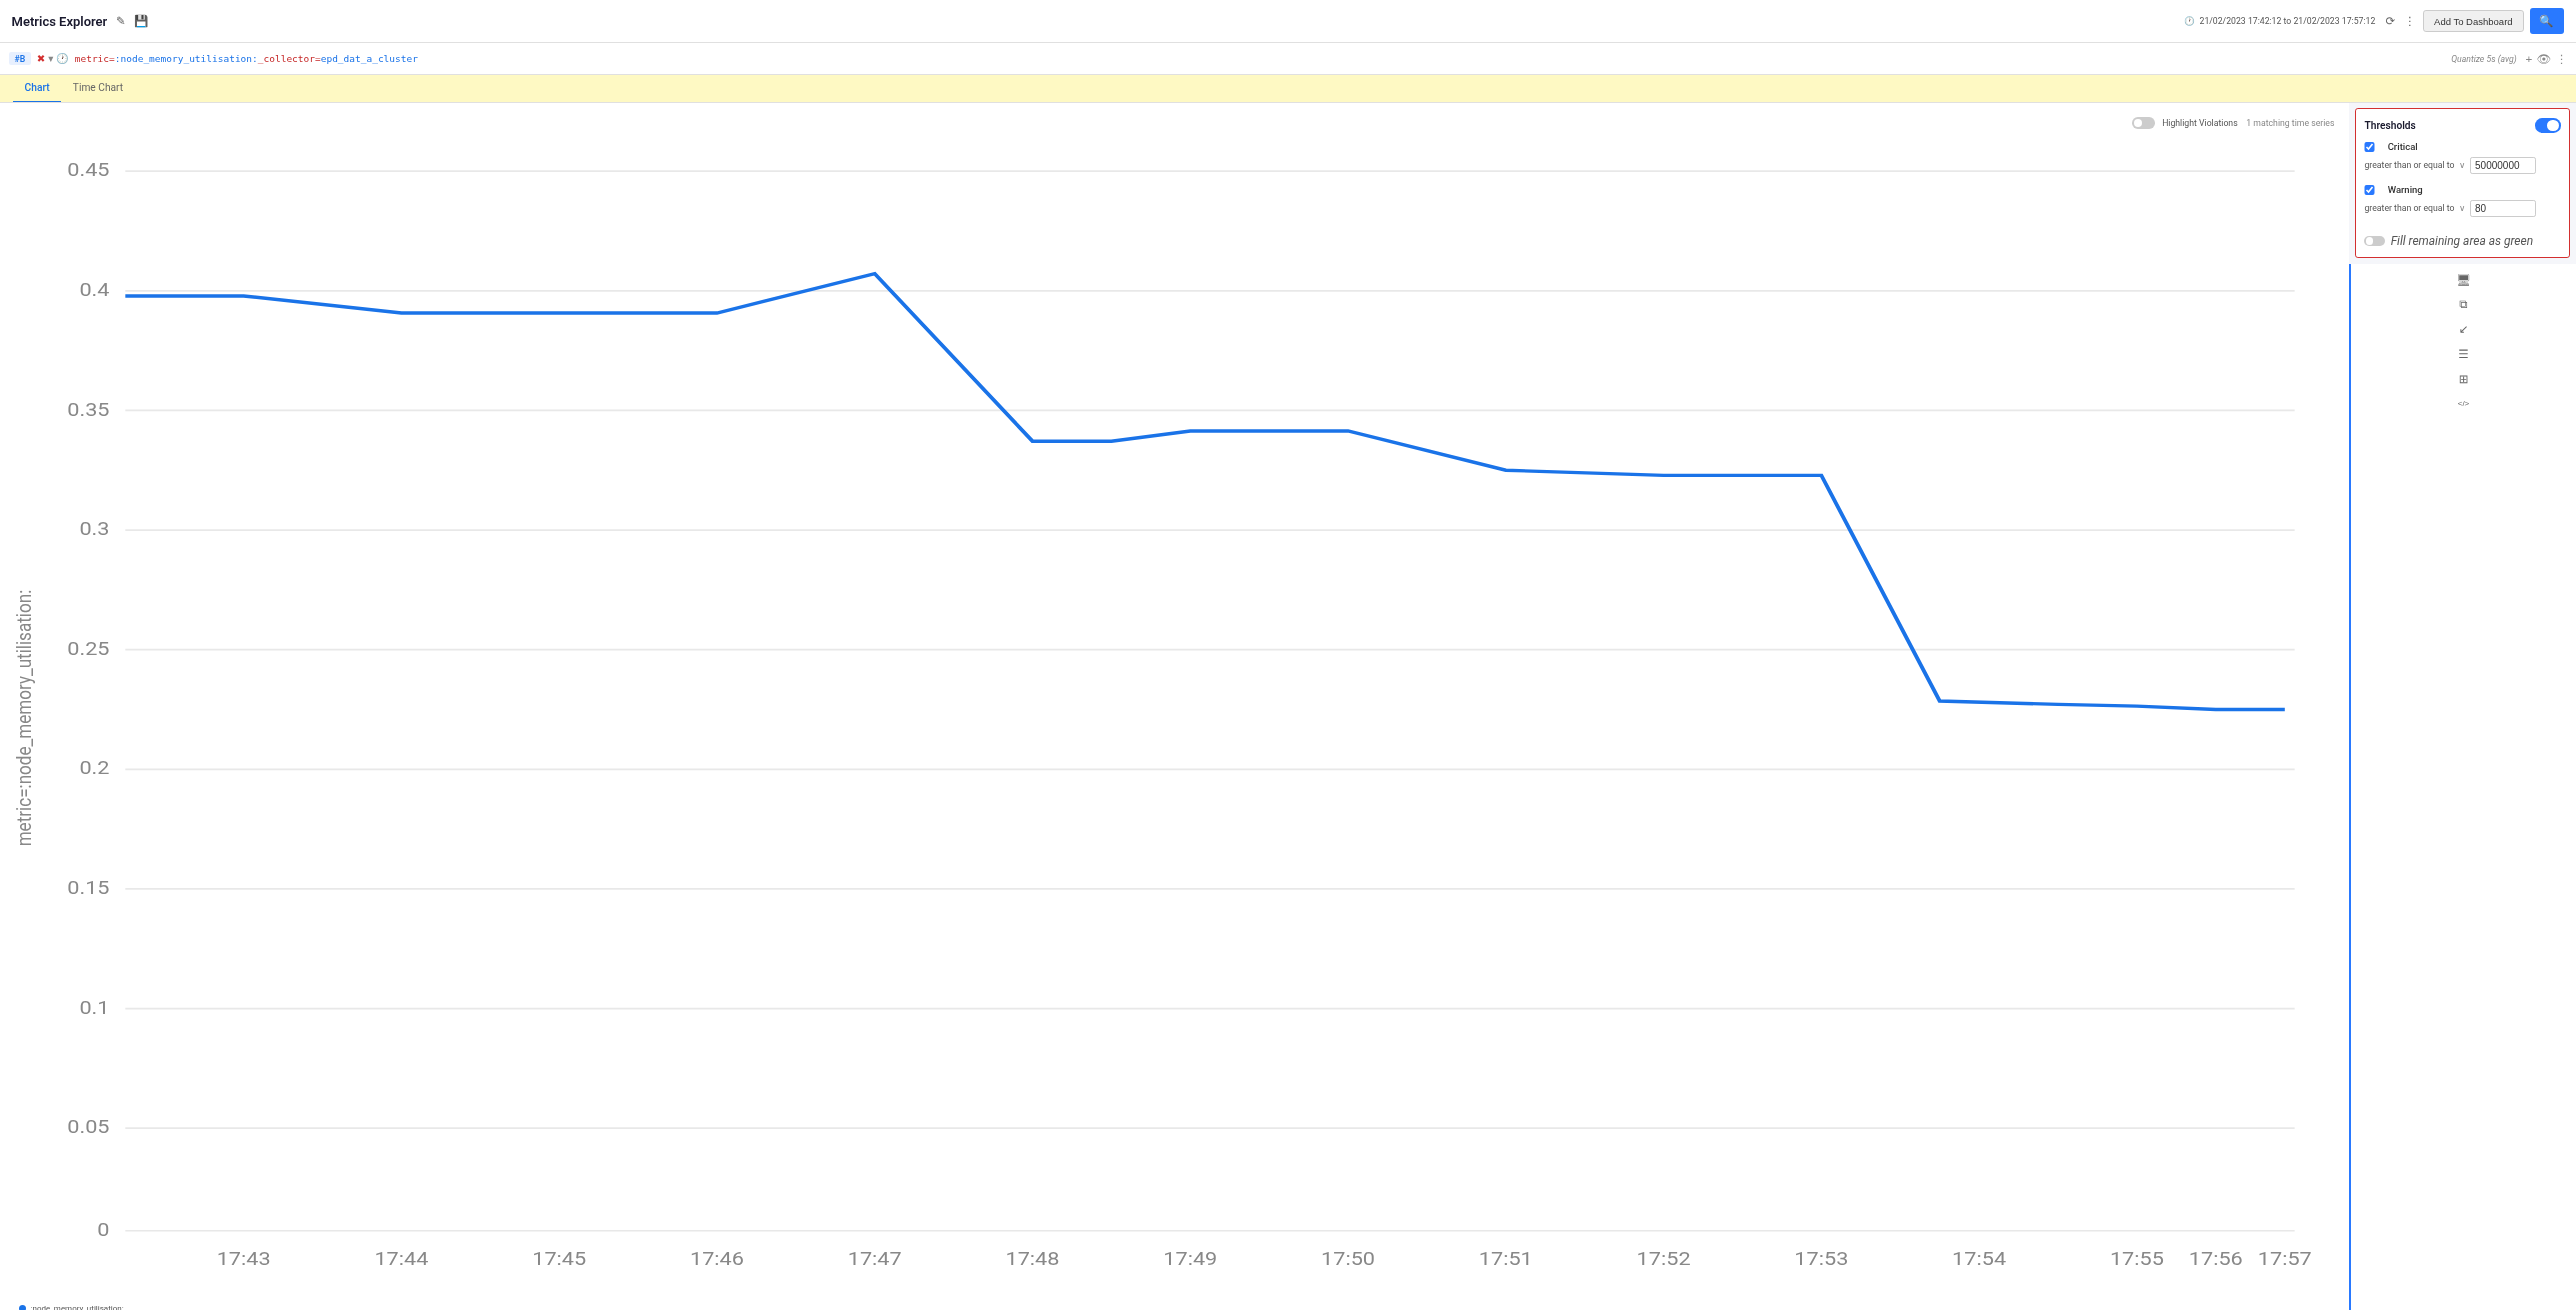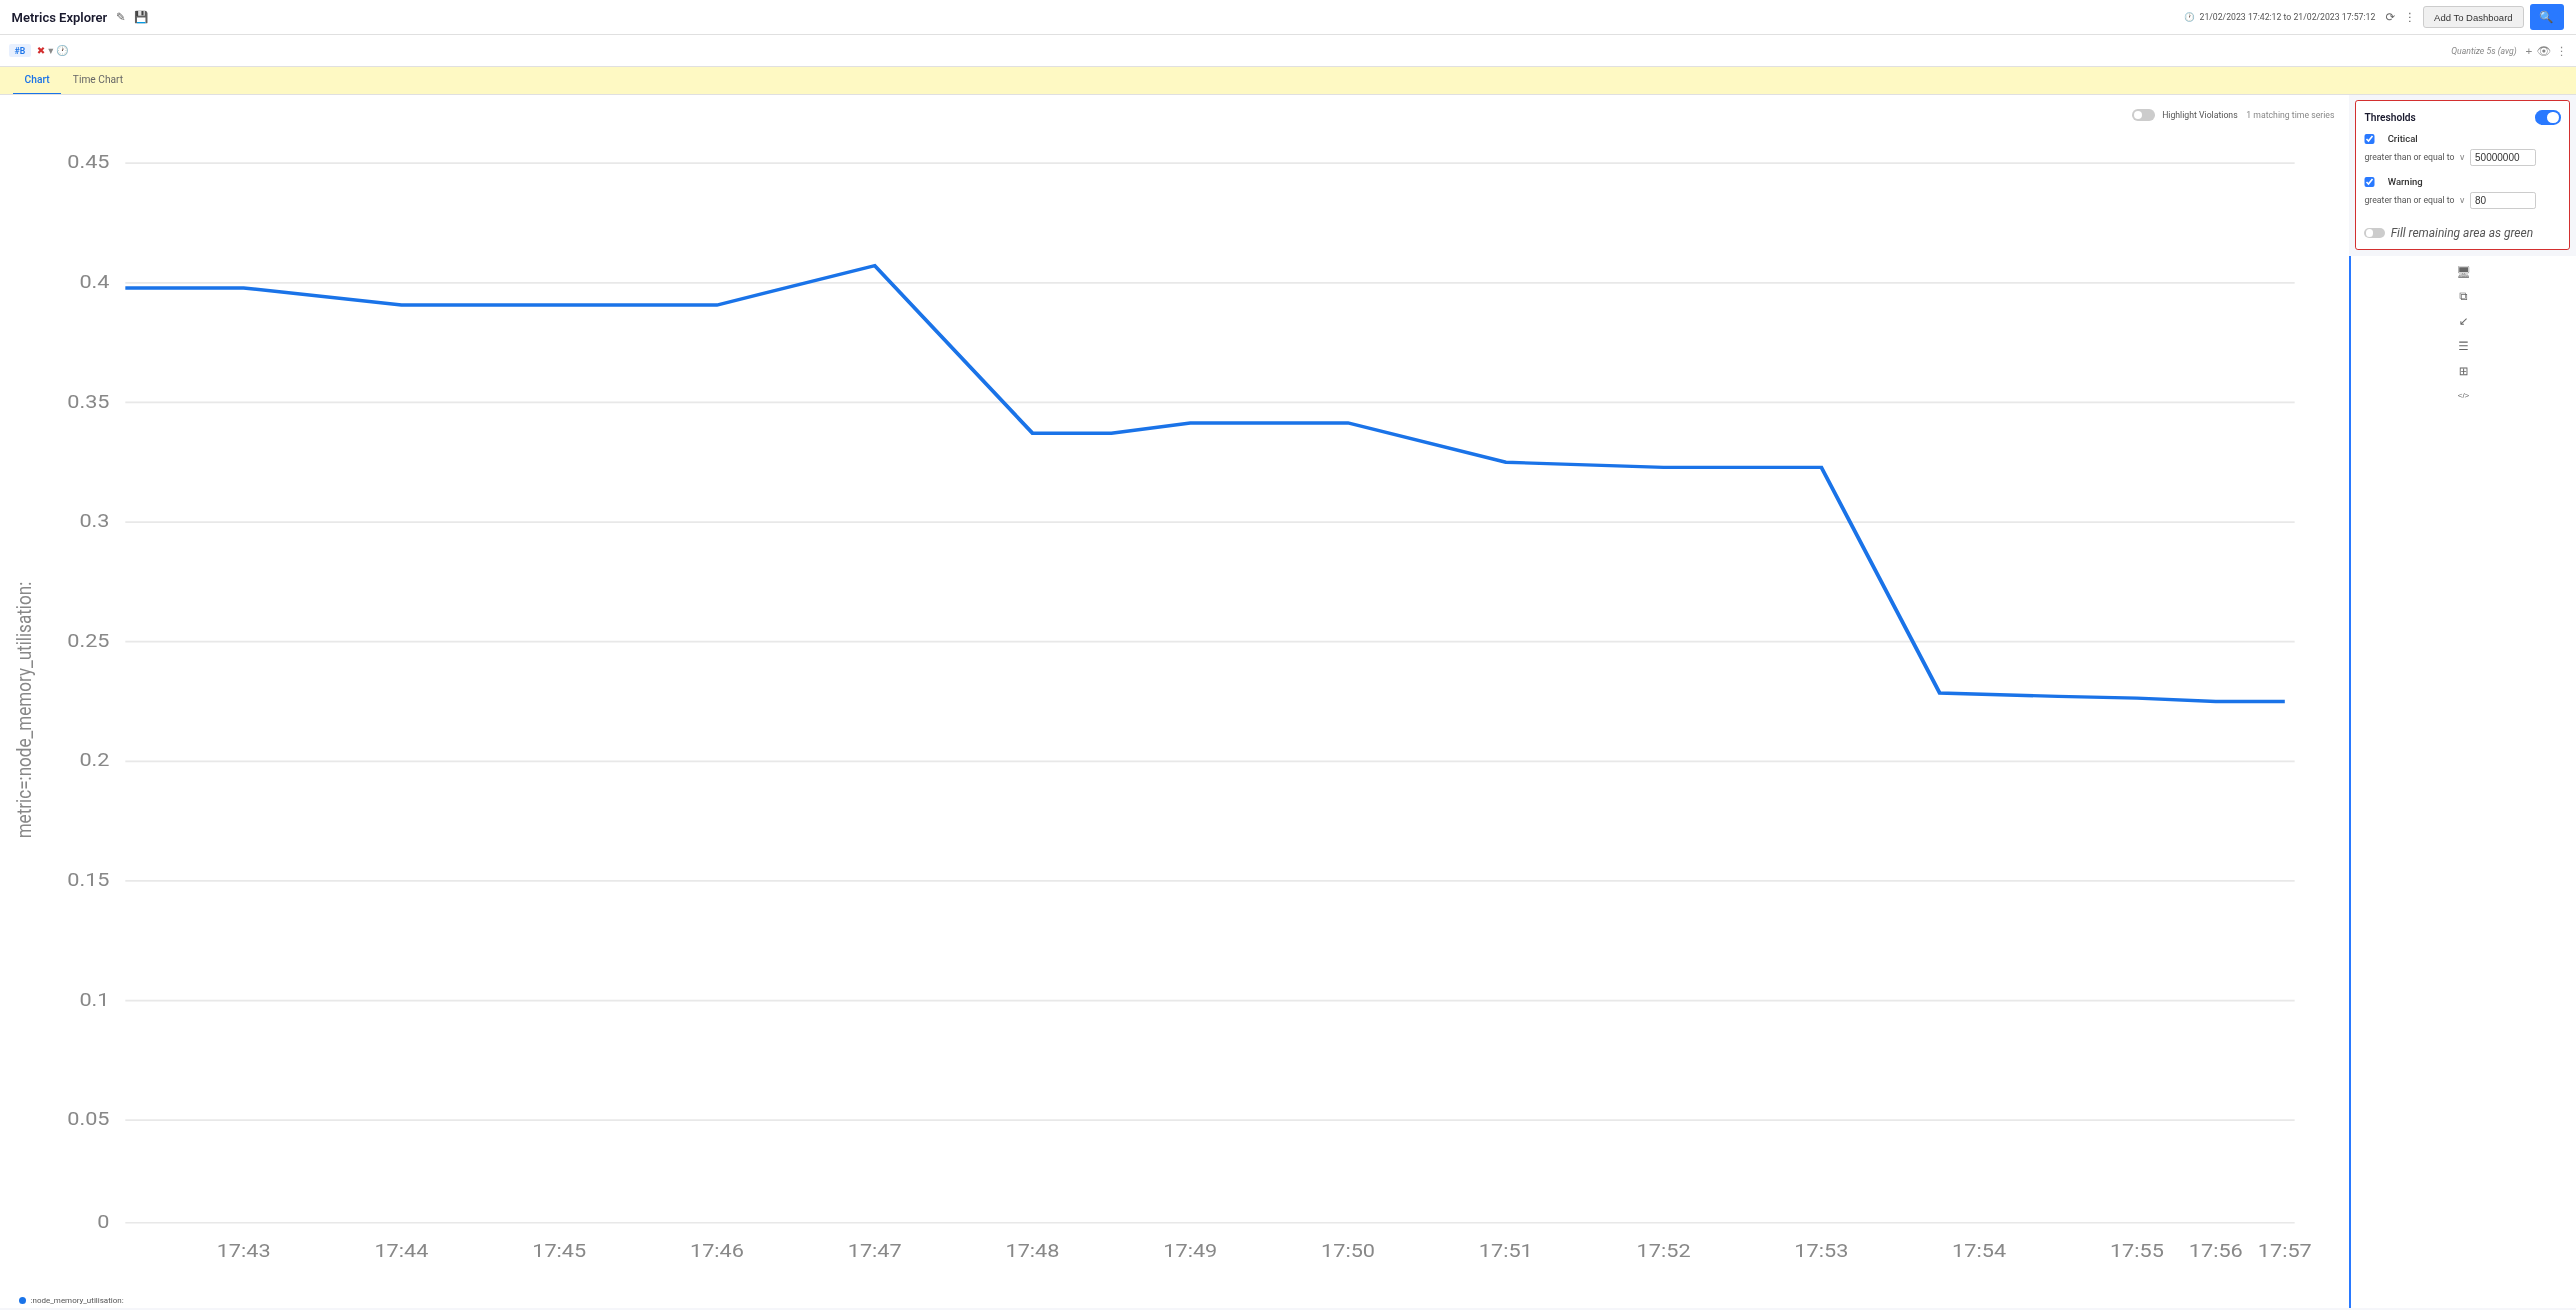--- a/index.html
+++ b/index.html
@@ -1,19 +1,19 @@
 <!DOCTYPE html>
 <html style="font-size:11.6px"><head>
   <meta charset="utf-8">
   <style>
     * { box-sizing: border-box; margin: 0; padding: 0; }
     body { font-family: -apple-system, BlinkMacSystemFont, 'Segoe UI', Roboto, sans-serif; background: #f5f6fa; color: #333; font-size: 9.5px; }
 
     
-    .header { display: flex; align-items: center; justify-content: space-between; padding: 5.8px 11.6px; background: #fff; border-bottom: 0.7px solid #e0e0e0; height: 35px; }
+    .header { display: flex; align-items: center; justify-content: space-between; padding: 5.8px 11.6px; background: #fff; border-bottom: 0.7px solid #e0e0e0; height: 43px; }
     .header-left { display: flex; align-items: center; gap: 7.3px; }
     .header-title { font-size: 13px; font-weight: 600; color: #1a1a2e; }
     .header-icons { display: flex; gap: 5.8px; }
     .header-icon-btn { background: none; border: none; cursor: pointer; color: #666; font-size: 11.6px; padding: 1.5px; }
     .header-right { display: flex; align-items: center; gap: 8.7px; }
     .header-datetime { display: flex; align-items: center; gap: 4.4px; color: #555; font-size: 8.7px; }
     .header-actions { display: flex; gap: 5.8px; align-items: center; }
     .btn-add-dashboard { background: #f0f0f0; border: 0.7px solid #ccc; border-radius: 2.9px; padding: 4.4px 10.2px; cursor: pointer; font-size: 9.5px; color: #333; }
     .btn-search { background: #2979ff; border: none; border-radius: 2.9px; padding: 5.8px 10.2px; cursor: pointer; color: #fff; font-size: 11.6px; }
 
@@ -96,20 +96,23 @@
     </div>
   </div>
 </div>
 
 <div class="query-bar">
   <span class="query-tag">#B</span>
   <div class="query-icons">
     <button class="query-icon-btn" style="color:#d32f2f;">✖</button>
     <button class="query-icon-btn">▾</button>
     <button class="query-icon-btn">🕐</button>
+  </div>
+  <div class="query-text">
+    <span style="color:#c62828;">metric=</span><span style="color:#1a73e8;">:node_memory_utilisation:</span><span style="color:#c62828;">_collector=</span><span style="color:#1a73e8;">epd_dat_a_cluster</span>
   </div>
   <div class="query-right">
     <span class="quantize-label">Quantize 5s (avg)</span>
     <div class="query-action-icons">
       <button class="query-action-btn">+</button>
       <button class="query-action-btn">👁</button>
       <button class="query-action-btn">⋮</button>
     </div>
   </div>
 </div>

